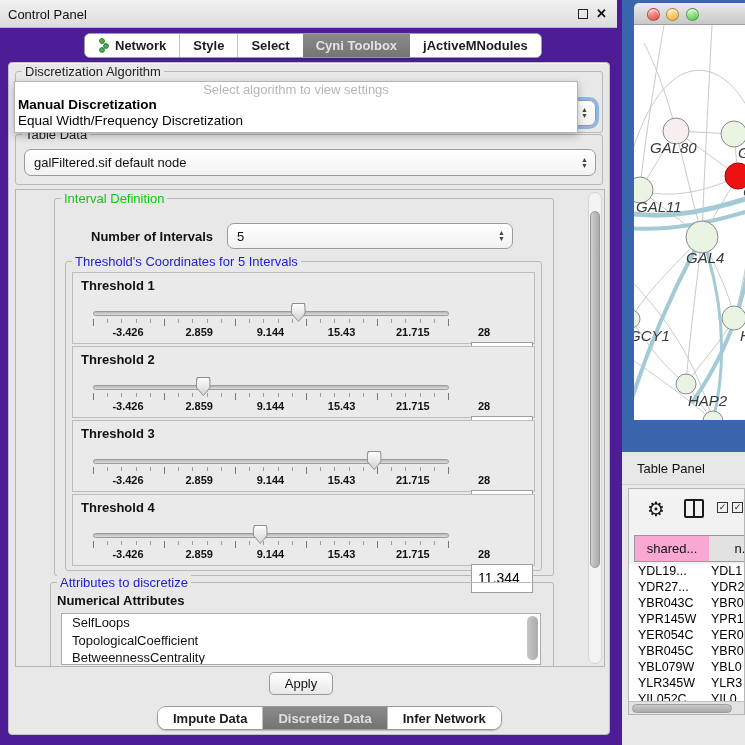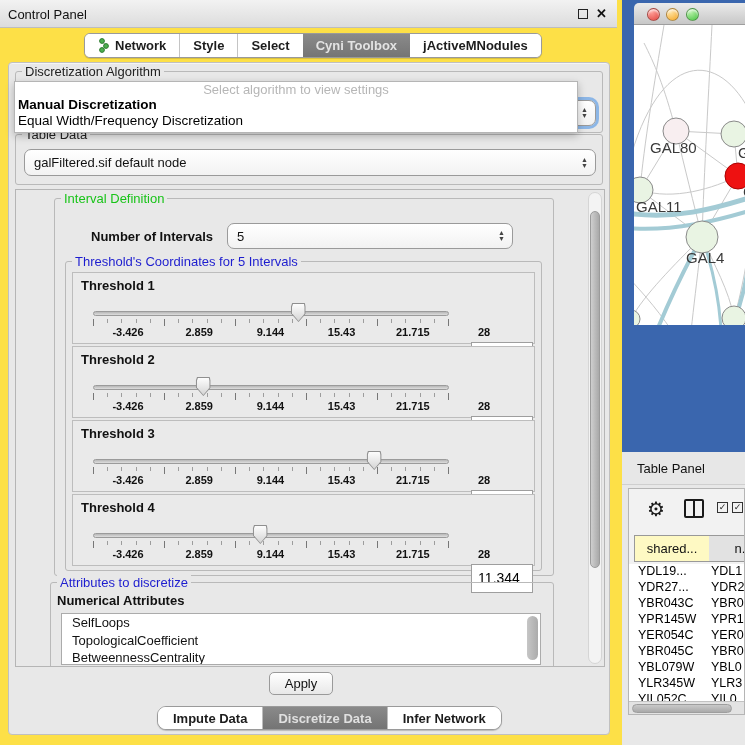--- a/index.html
+++ b/index.html
@@ -1,19 +1,19 @@
 <!DOCTYPE html>
 <html><head>
 <meta charset="utf-8">
 <style>
   * { margin:0; padding:0; box-sizing:border-box; font-family:"Liberation Sans", sans-serif; }
   html,body { width:745px; height:745px; overflow:hidden; background:#e4e4e4; position:relative; }
 
   
-  .control-panel { position:absolute; left:0; top:0; width:622px; height:745px; background:#fde047; }
+  .control-panel { position:absolute; left:0; top:0; width:622px; height:745px; background:#4c1d95; }
   .cp-titlebar { position:absolute; left:0; top:0; width:617px; height:28px;
     background:linear-gradient(#f2f2f2,#dcdcdc); border-bottom:1px solid #bdbdbd; }
   .cp-title { position:absolute; left:8px; top:7px; font-size:13px; color:#111; }
   .float-icon { position:absolute; left:578px; top:9px; width:10px; height:10px; border:1.6px solid #222; }
   .close-icon { position:absolute; left:596px; top:6px; font-size:13px; font-weight:bold; color:#111; }
 
   
   .tabbar { position:absolute; left:84px; top:33px; height:25px; display:inline-flex;
     border:1px solid #9a9a9a; border-radius:6px; overflow:hidden; background:#fff;
     box-shadow:0 1px 1px rgba(0,0,0,.15); }
@@ -96,21 +96,21 @@
   .btab.active { background:linear-gradient(#8a8a8a,#747474); color:#e0e0e0; }
 
   
   .right-region { position:absolute; left:622px; top:0; width:123px; height:745px; background:#e8e8e8; }
   .net-window { position:absolute; left:0; top:0; width:123px; height:452px; background:#3a66ae; }
   .mac-win { position:absolute; left:12px; top:3px; width:111px; height:417px; }
   .mac-titlebar { position:absolute; left:0; top:0; width:111px; height:22px; border-radius:5px 0 0 0;
     background:linear-gradient(#ebebeb,#c7c7c7); border-bottom:1px solid #9e9e9e; }
   .tl { position:absolute; top:4.5px; width:13px; height:13px; border-radius:50%; border:1px solid rgba(0,0,0,.3);
     box-shadow:inset 0 2px 2px rgba(255,255,255,.7); }
-  .net-canvas { position:absolute; left:0; top:22px; width:111px; height:300px; background:#fff; overflow:hidden; }
+  .net-canvas { position:absolute; left:0; top:22px; width:111px; height:395px; background:#fff; overflow:hidden;font-style:italic; }
 
   .tp-header { position:absolute; left:0; top:452px; width:123px; height:33px; background:#e7e7e7;
     border-bottom:1px solid #cfcfcf; font-size:13px; color:#111; line-height:33px; padding-left:15px; }
   .tp-body { position:absolute; left:6px; top:488px; width:117px; height:227px; background:#f2f2f2;
     border:1px solid #b5b5b5; overflow:hidden; }
   .tp-toolbar { position:absolute; left:0; top:0; width:117px; height:44px; background:#f2f2f2; }
   .gear-glyph { position:absolute; left:18px; top:8px; font-size:20px; color:#1a1a1a; }
   .col-glyph { position:absolute; left:55px; top:10px; width:20px; height:19px; border:2px solid #1a1a1a; border-radius:2px; }
   .col-glyph::after { content:""; position:absolute; left:7px; top:0; bottom:0; width:2px; background:#1a1a1a; }
   .chk { position:absolute; top:13px; width:11px; height:11px; border:1.5px solid #333; font-size:9px;
@@ -370,21 +370,21 @@
 
   <div class="tp-header">Table Panel</div>
 
   <div class="tp-body">
     <div class="tp-toolbar">
       <span class="gear-glyph">⚙</span>
       <span class="col-glyph"></span>
       <span class="chk" style="left:88px;">✓</span>
       <span class="chk" style="left:103px;">✓</span>
     </div>
-    <div class="tp-colhead" style="left:5px; width:76px; background:#fef9c3;">shared...</div>
+    <div class="tp-colhead" style="left:5px; width:76px; background:#f9a8d4;">shared...</div>
     <div class="tp-colhead" style="left:80px; width:70px; background:#e2e2e2; border-left:none;">n...</div>
     <div class="tp-rows" id="tp-rows">
         <div class="tp-row"><span class="c1">YDL19...</span><span class="c2">YDL1</span></div>
         <div class="tp-row"><span class="c1">YDR27...</span><span class="c2">YDR2</span></div>
         <div class="tp-row"><span class="c1">YBR043C</span><span class="c2">YBR0</span></div>
         <div class="tp-row"><span class="c1">YPR145W</span><span class="c2">YPR1</span></div>
         <div class="tp-row"><span class="c1">YER054C</span><span class="c2">YER0</span></div>
         <div class="tp-row"><span class="c1">YBR045C</span><span class="c2">YBR0</span></div>
         <div class="tp-row"><span class="c1">YBL079W</span><span class="c2">YBL0</span></div>
         <div class="tp-row"><span class="c1">YLR345W</span><span class="c2">YLR3</span></div>

